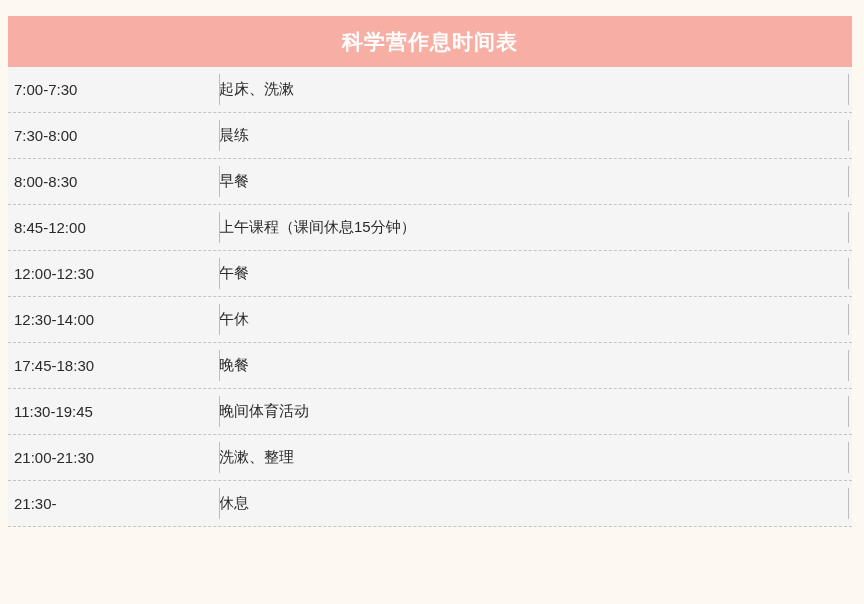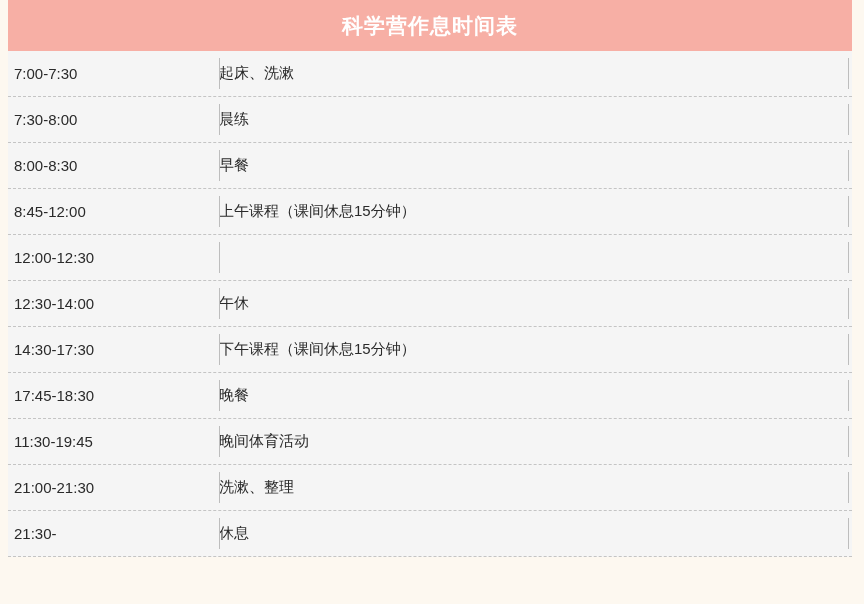--- a/index.html
+++ b/index.html
@@ -10,21 +10,21 @@
     width: 864px;
     height: 604px;
     background: #fdf8f0;
     font-family: "Liberation Sans", "DejaVu Sans", sans-serif;
     overflow: hidden;
   }
 
   .schedule-table {
     position: absolute;
     left: 8px;
-    top: 0px;
+    top: 16px;
     width: 844px;
     height: 440px;
     box-sizing: border-box;
   }
 
   .table-header {
     height: 51px;
     background: #f7afa5;
     display: flex;
     align-items: center;
@@ -122,32 +122,27 @@
       </div>
       <div class="table-row">
         <div class="cell-time">8:45-12:00</div>
         <div class="col-divider"></div>
         <div class="cell-activity">上午课程（课间休息15分钟）</div>
         <div class="col-divider-right"></div>
       </div>
       <div class="table-row">
         <div class="cell-time">12:00-12:30</div>
         <div class="col-divider"></div>
+        <div class="cell-activity">午餐</div>
         <div class="col-divider-right"></div>
       </div>
       <div class="table-row">
         <div class="cell-time">12:30-14:00</div>
         <div class="col-divider"></div>
         <div class="cell-activity">午休</div>
-        <div class="col-divider-right"></div>
-      </div>
-      <div class="table-row">
-        <div class="cell-time">14:30-17:30</div>
-        <div class="col-divider"></div>
-        <div class="cell-activity">下午课程（课间休息15分钟）</div>
         <div class="col-divider-right"></div>
       </div>
       <div class="table-row">
         <div class="cell-time">17:45-18:30</div>
         <div class="col-divider"></div>
         <div class="cell-activity">晚餐</div>
         <div class="col-divider-right"></div>
       </div>
       <div class="table-row">
         <div class="cell-time">11:30-19:45</div>

